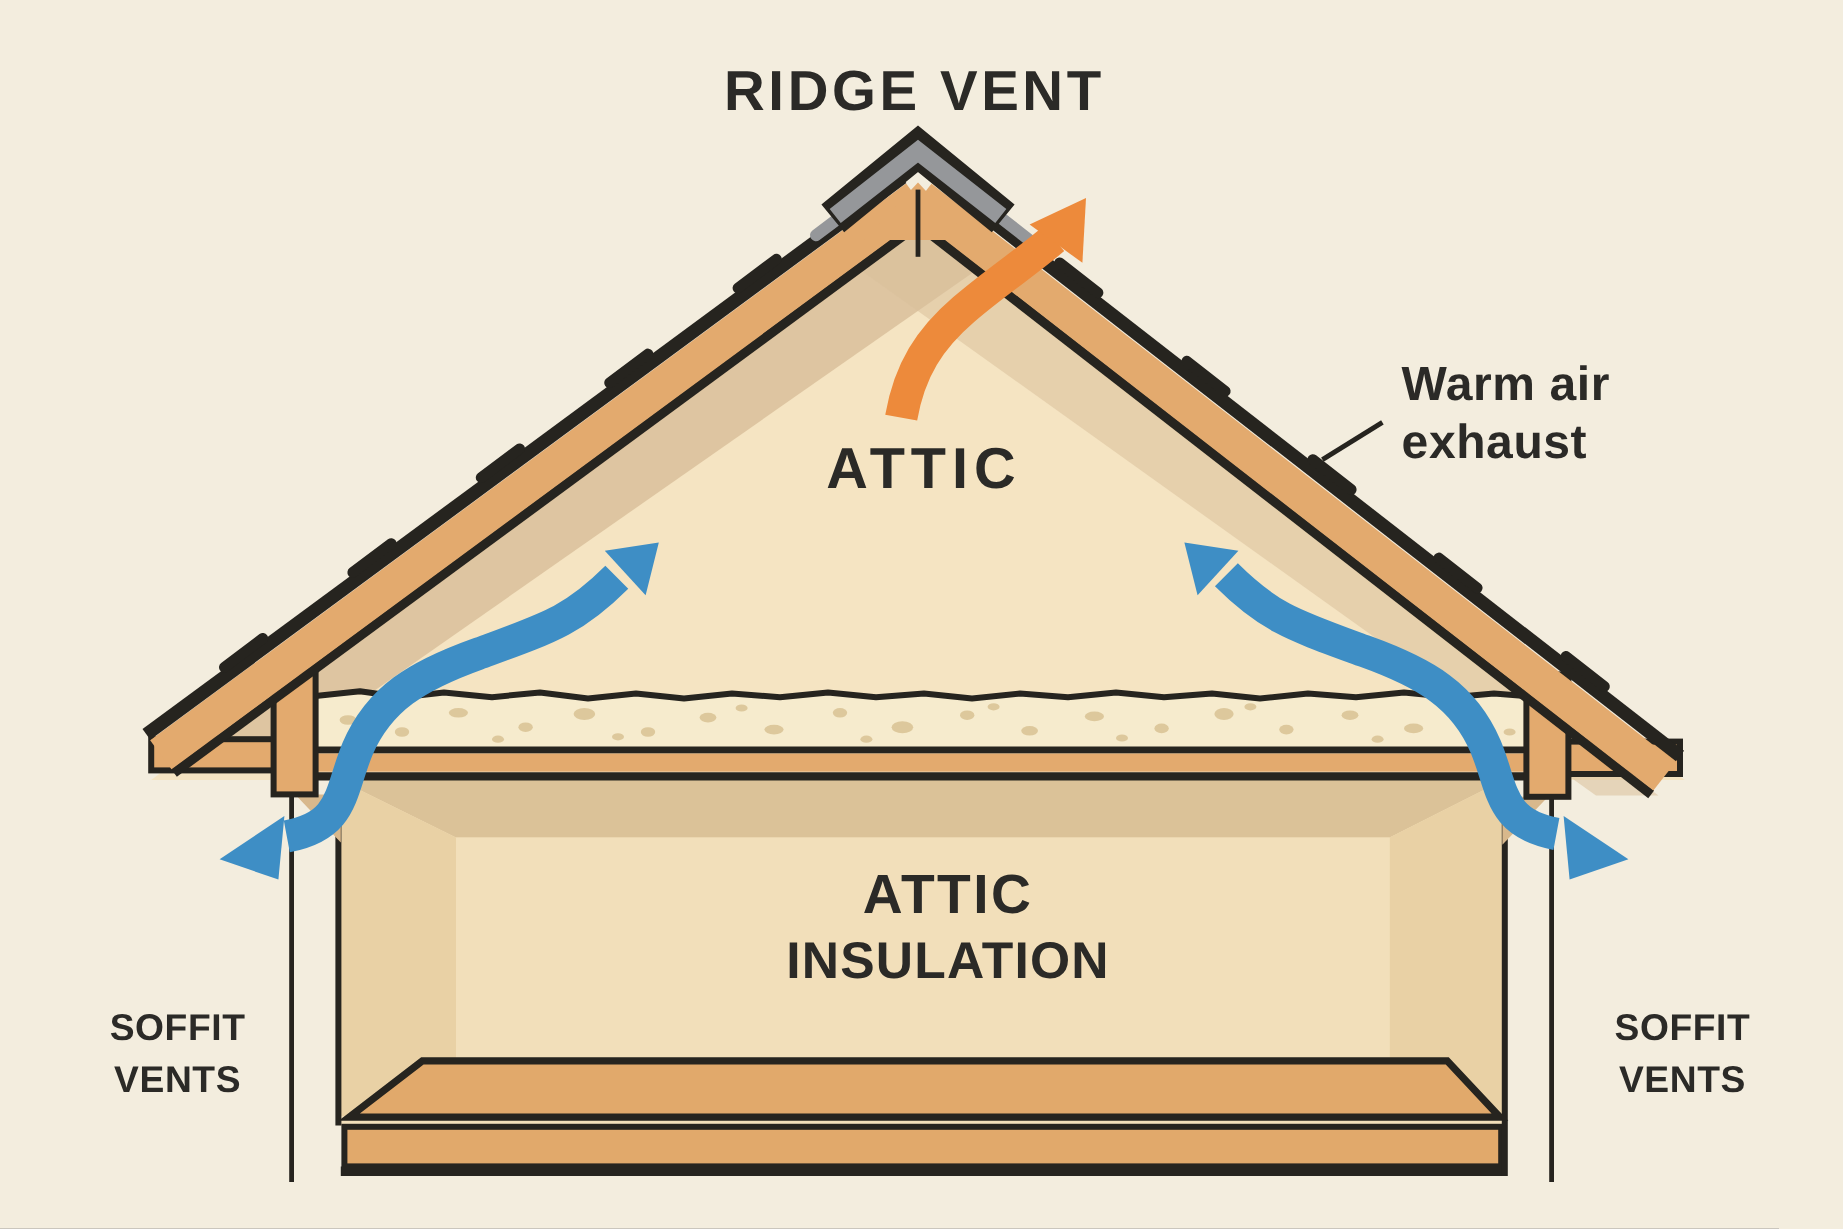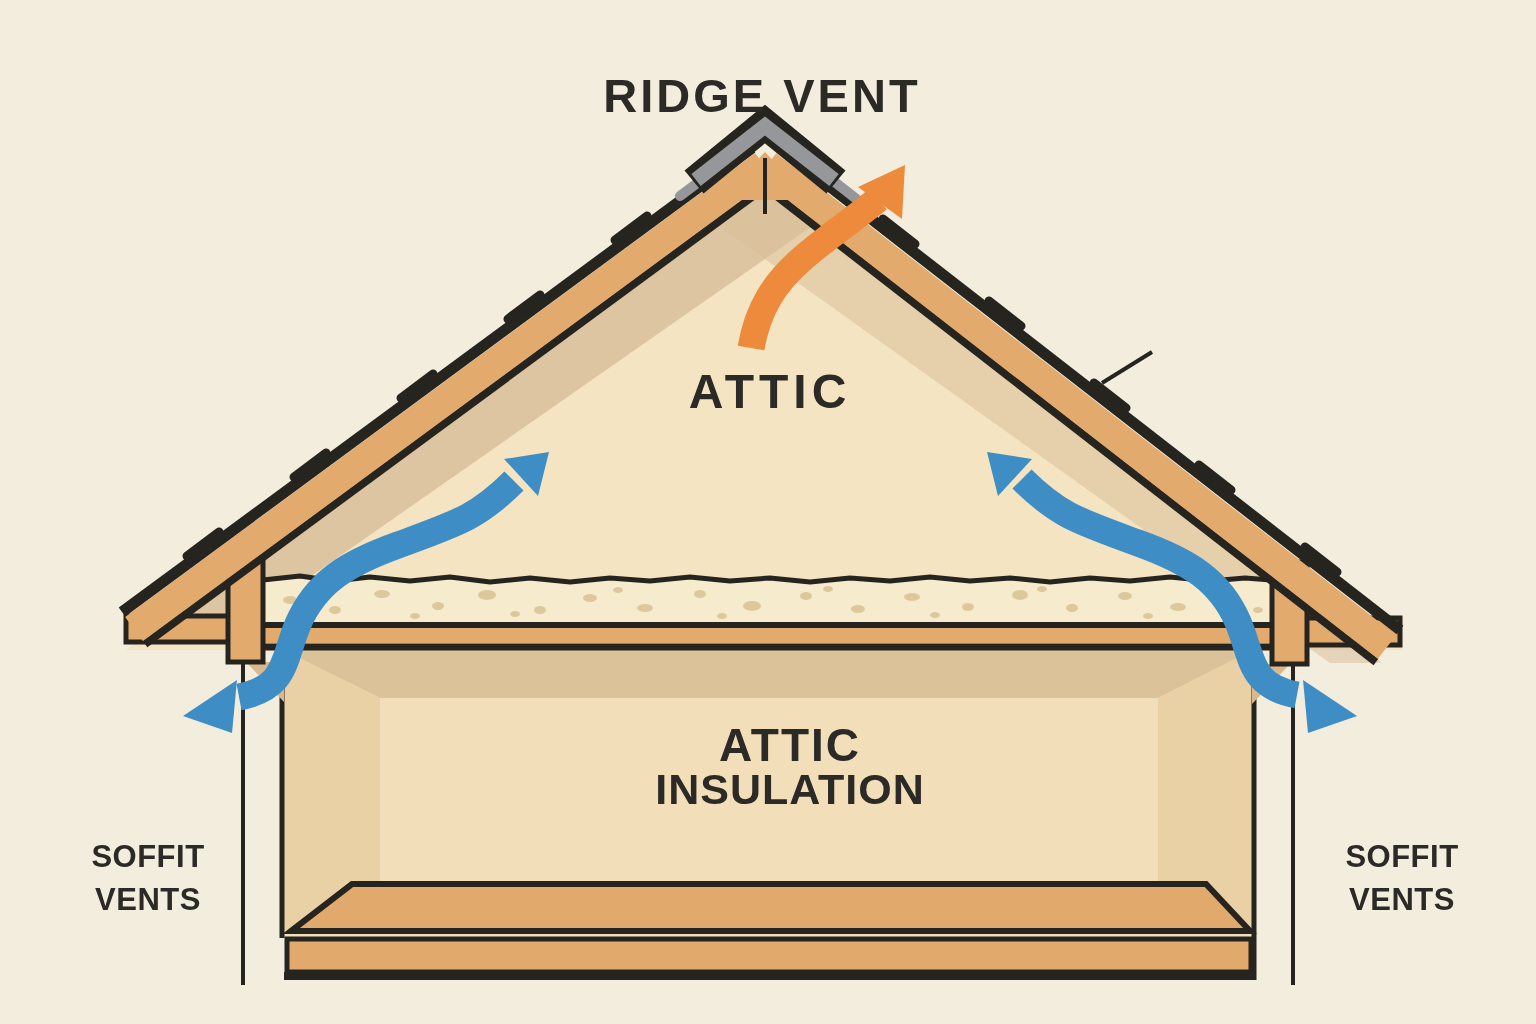--- a/index.html
+++ b/index.html
@@ -14,21 +14,21 @@
     font-weight:bold;
     color:var(--text,#2b2a27);
     white-space:nowrap;
     line-height:1.0;
   }
   .centered{transform:translateX(-50%);text-align:center;}
   .title{font-size:47px;letter-spacing:3px;}
   .attic-label{font-size:48px;letter-spacing:5px;}
   .warm-air{font-size:40px;line-height:1.22;letter-spacing:0.5px;}
   .ins1{font-size:46px;letter-spacing:2px;line-height:1;display:block;}
-  .ins2{font-size:43px;letter-spacing:1px;line-height:1;display:block;margin-top:0;}
+  .ins2{font-size:43px;letter-spacing:1px;line-height:1;display:block;margin-top:12px;}
   .soffit{font-size:31px;line-height:1.38;letter-spacing:0.5px;}
 
   
   .f-wood{fill:var(--wood);}
   .f-attic{fill:var(--attic);}
   .f-ins{fill:var(--insulation);}
   .f-speck{fill:var(--speckle);}
   .f-floor{fill:var(--floor);}
   .f-roomback{fill:var(--room_back);}
   .f-roomside{fill:var(--room_side);}
@@ -176,24 +176,28 @@
     <polygon class="f-blue" points="1357,716 1303,680 1308,733"></polygon>
     <polygon class="f-blue" points="987,452 998,496 1032,459"></polygon>
   </g>
 
   <g>
     <path fill="none" class="s-orange" stroke-width="27" stroke-linecap="butt" d="M751,348 C758,308 775,282 803,258 C831,234 856,218 878,199"></path>
     <polygon class="f-orange" points="905,165 858,187 902,219"></polygon>
   </g>
 </svg>
 
-<div class="label title centered" style="left:762px;top:52px;margin-top:20px;">RIDGE VENT</div>
+<div class="label title centered" style="left:762px;top:52px;">RIDGE VENT</div>
 
 <div class="label attic-label centered" style="left:770px;top:368px;">ATTIC</div>
 
+<div class="label warm-air" style="left:1168px;top:296px;">
+  <span style="display:block">Warm air</span>
+  <span style="display:block">exhaust</span>
+</div>
 
 <div class="label centered" style="left:790px;top:722px;">
   <span class="ins1">ATTIC</span>
   <span class="ins2">INSULATION</span>
 </div>
 
 <div class="label soffit centered" style="left:148px;top:836px;">
   <span style="display:block">SOFFIT</span>
   <span style="display:block">VENTS</span>
 </div>

